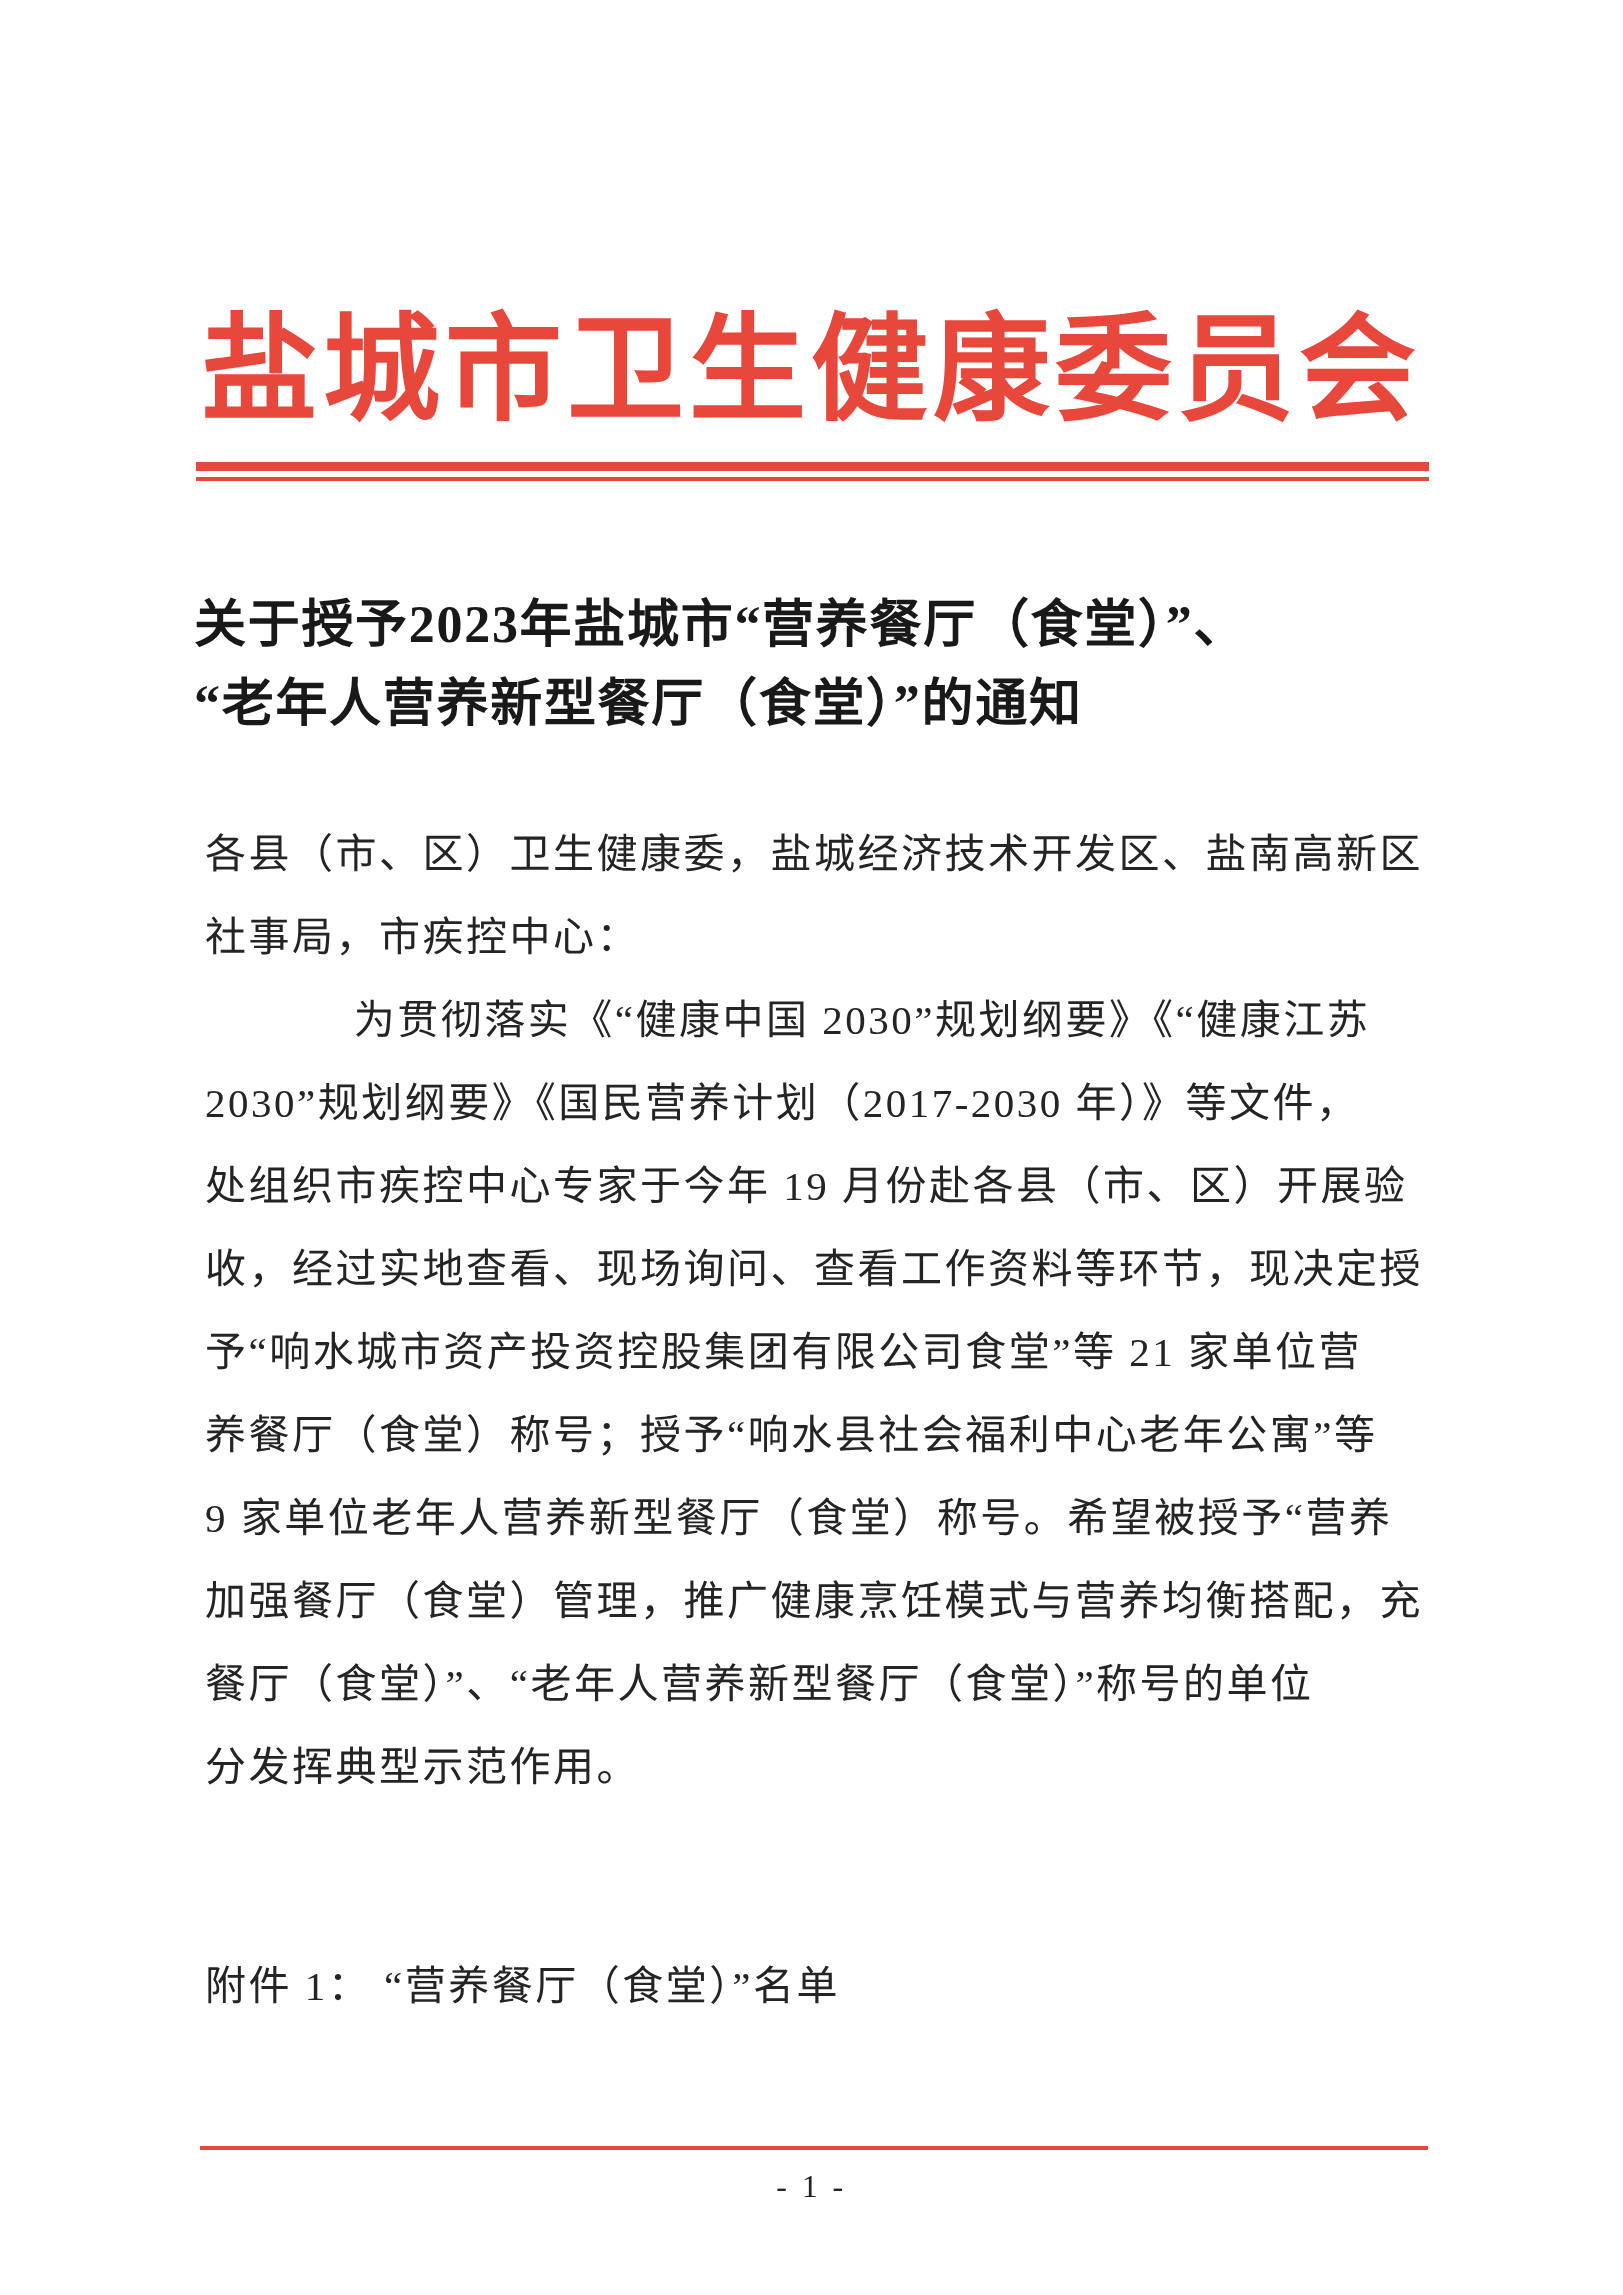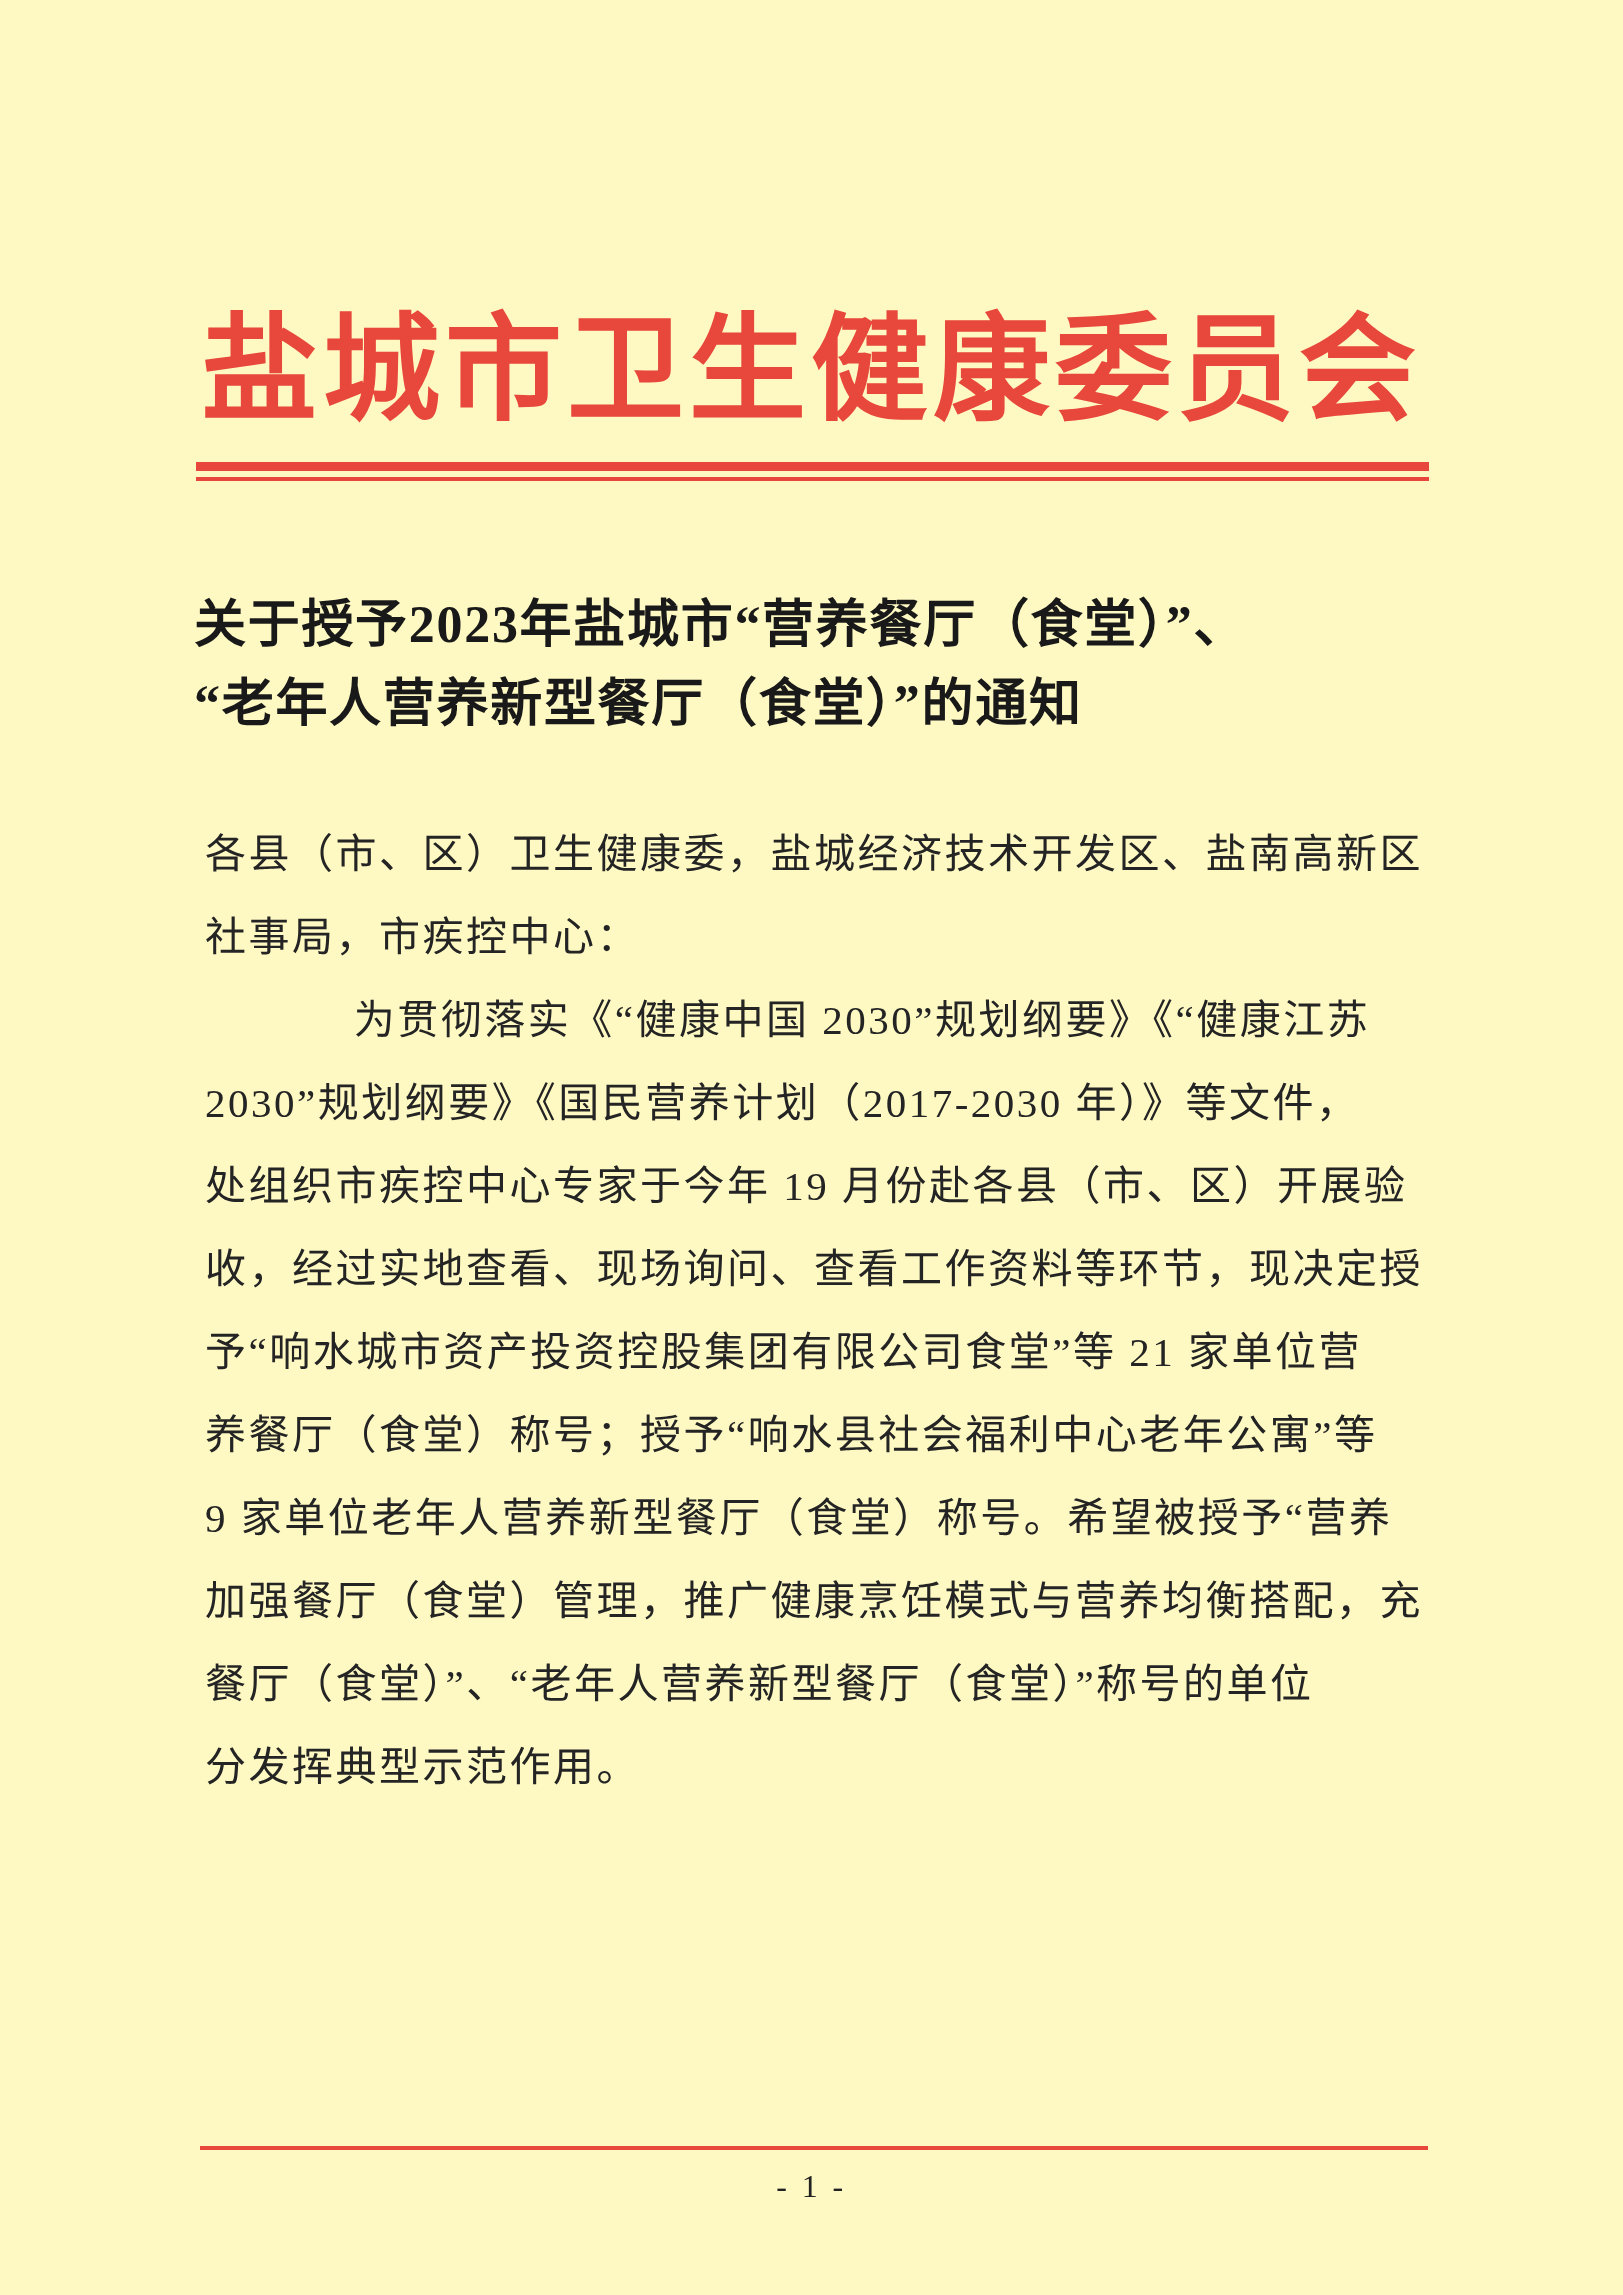--- a/index.html
+++ b/index.html
@@ -1,20 +1,20 @@
 <!DOCTYPE html>
 <html lang="zh-CN" style="--red: #e8473b;font-size:13.5px"><head>
 <meta charset="utf-8">
 <style>
   html,body { margin:0; padding:0; background:#e9e9e9; }
   .page {
     position:relative;
     width:1623px; height:2295px;
     margin:0 auto;
-    background:#fef9c3;
+    background:#ffffff;
     overflow:hidden;
     font-family:"Liberation Serif","DejaVu Serif",serif;
   }
   
   .org-title {
     position:absolute; top:298px; left:194px; width:1234px;
     font-size:117px; line-height:1.25; font-weight:bold;
     color:var(--red,#e8473b);
     text-align:center; letter-spacing:5px;
     white-space:nowrap;
@@ -80,19 +80,20 @@
     <div class="body-line">处组织市疾控中心专家于今年 19 月份赴各县（市、区）开展验</div>
     <div class="body-line">收，经过实地查看、现场询问、查看工作资料等环节，现决定授</div>
     <div class="body-line">予“响水城市资产投资控股集团有限公司食堂”等 21 家单位营</div>
     <div class="body-line">养餐厅（食堂）称号；授予“响水县社会福利中心老年公寓”等</div>
     <div class="body-line">9 家单位老年人营养新型餐厅（食堂）称号。希望被授予“营养</div>
     <div class="body-line">加强餐厅（食堂）管理，推广健康烹饪模式与营养均衡搭配，充</div>
     <div class="body-line">餐厅（食堂）”、“老年人营养新型餐厅（食堂）”称号的单位</div>
     <div class="body-line">分发挥典型示范作用。</div>
   </div>
 
+  <div class="attachment-line">附件 1： “营养餐厅（食堂）”名单</div>
 
   <div class="footer-rule"></div>
 
   <div class="page-number">- 1 -</div>
 
 </div>
 
 
 </body></html>

